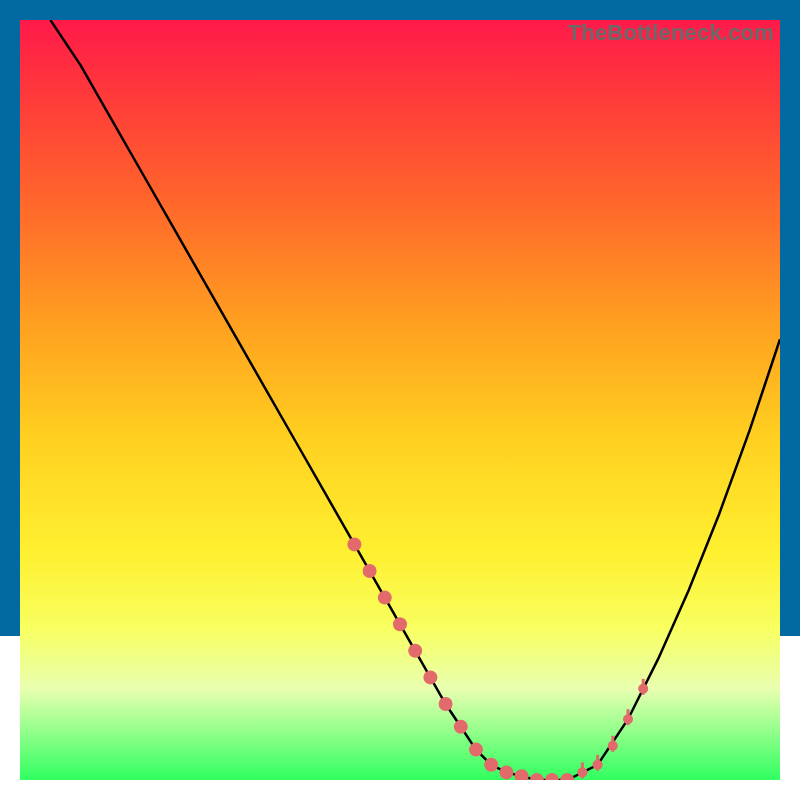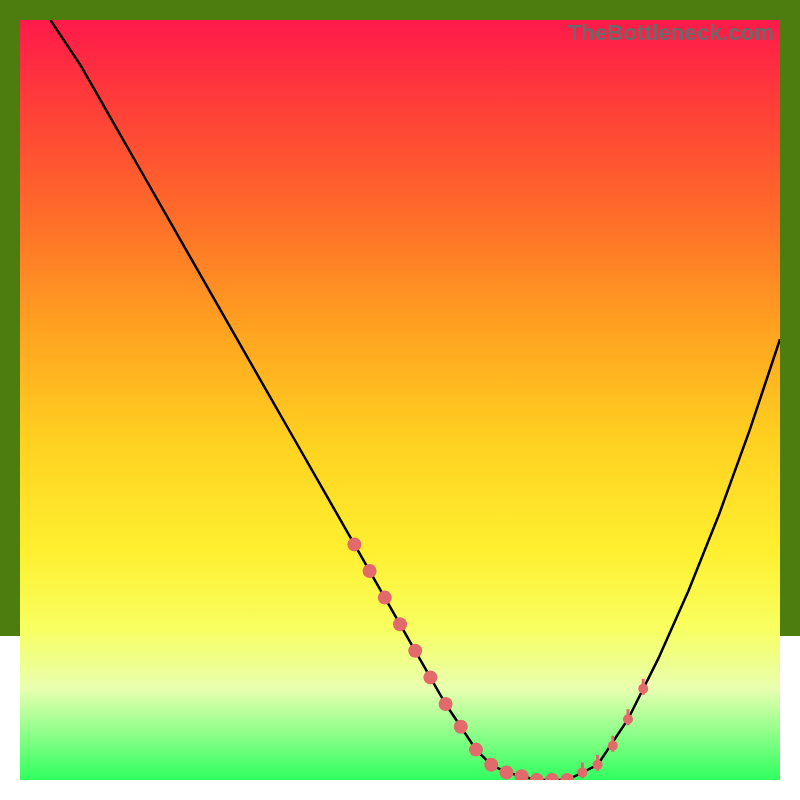--- a/index.html
+++ b/index.html
@@ -1,21 +1,21 @@
 <!DOCTYPE html>
 <html><head>
 <meta charset="utf-8">
 <style>
   * { margin: 0; padding: 0; box-sizing: border-box; }
   html, body { width: 800px; height: 800px; overflow: hidden; }
   .canvas {
     position: relative;
     width: 800px;
     height: 636px;
-    background: #4d7c0f;
+    background: #0369a1;
   }
   .plot-area {
     position: absolute;
     left: 20px;
     top: 20px;
     width: 760px;
     height: 760px;
     background: linear-gradient(to bottom,
       #ff1a4a 0%,
       #ff3a3a 10%,

